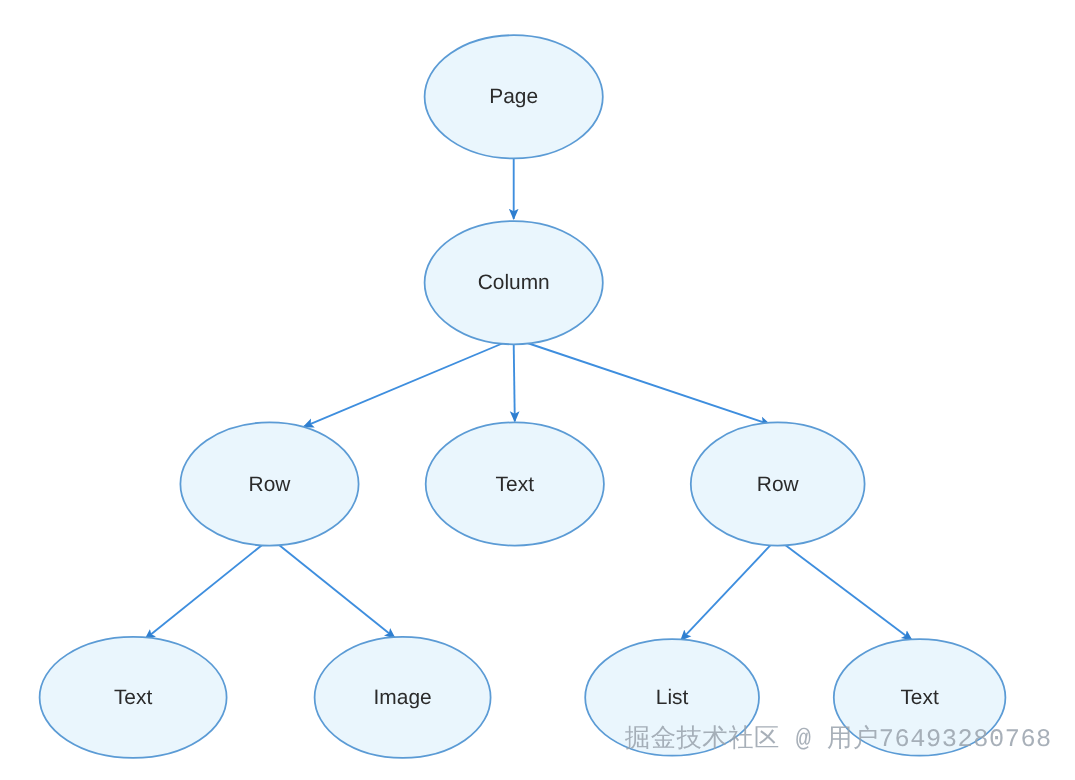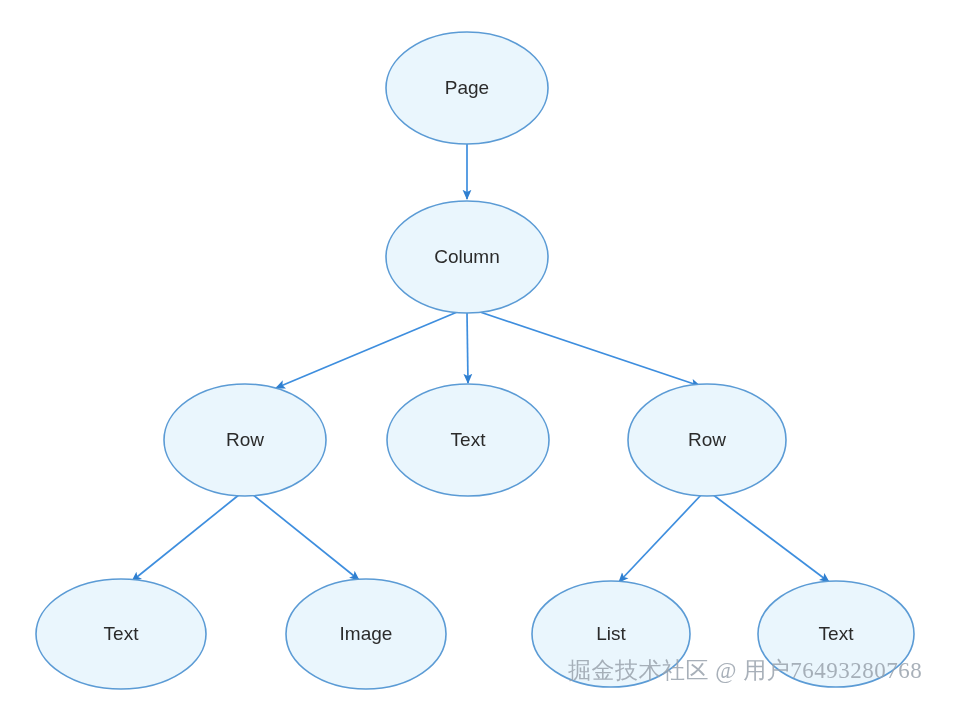--- a/index.html
+++ b/index.html
@@ -41,21 +41,21 @@
   }
   .edge-line {
     stroke: #3e8ede;
     stroke-width: 1.7;
     fill: none;
   }
   .watermark {
     position: absolute;
     left: 568px;
     top: 655px;
-    font-family: Liberation Serif, serif;
+    font-family: Liberation Mono, monospace;
     font-size: 23px;
     letter-spacing: 0.5px;
     color: #9aa3ad;
     opacity: 0.85;
     white-space: nowrap;
     user-select: none;
     pointer-events: none;
   }
 </style>
 </head>

